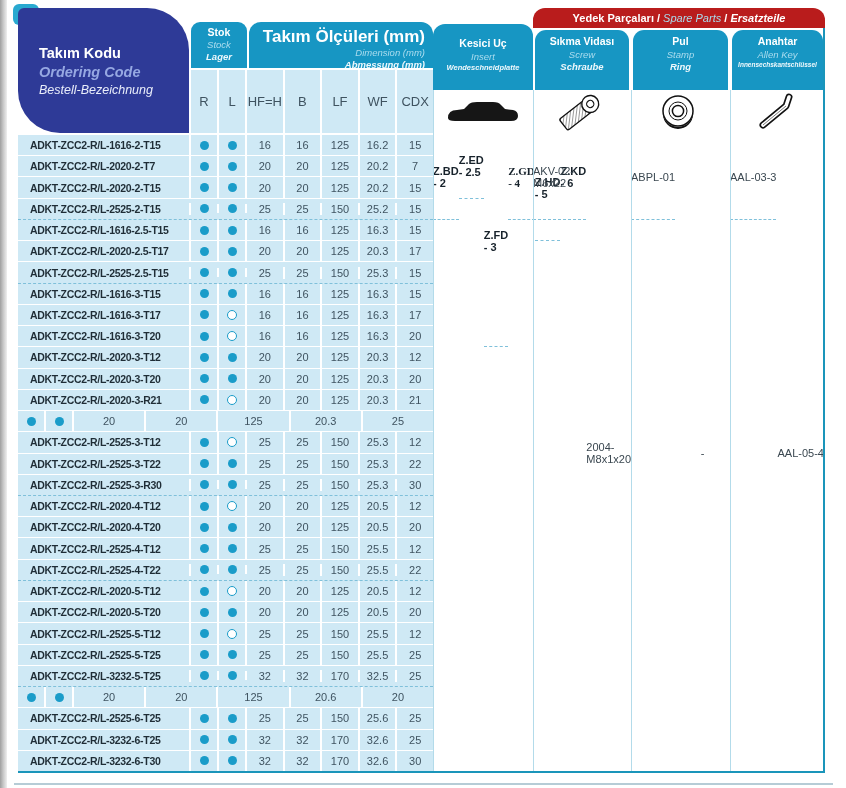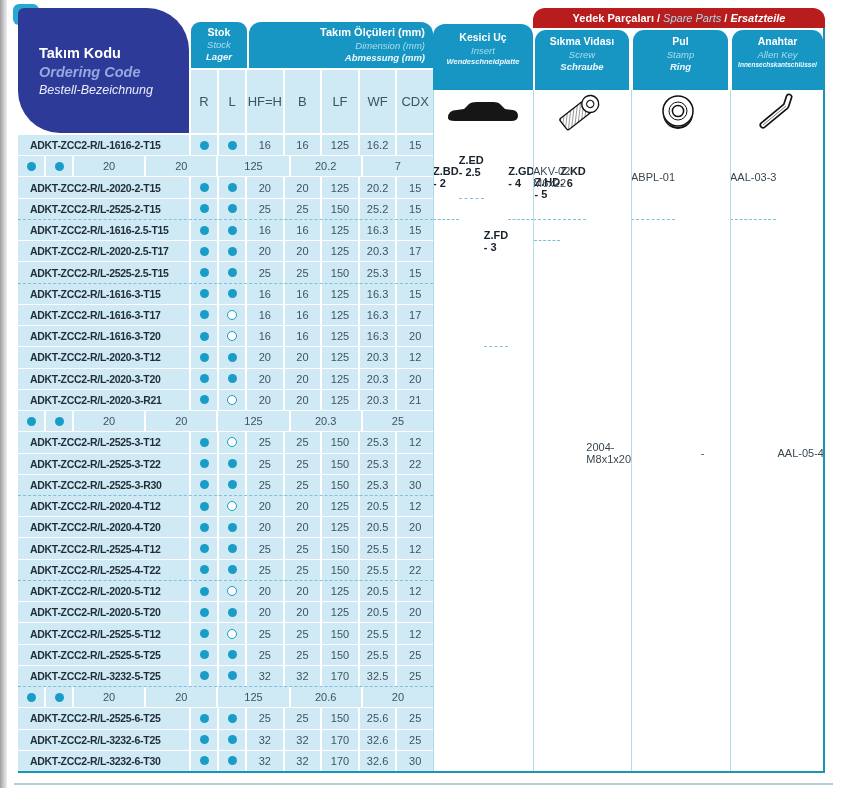--- a/index.html
+++ b/index.html
@@ -16,22 +16,22 @@
   .navy .t2{color:#96a8e2;font-weight:bold;font-style:italic;font-size:14.5px;}
   .navy .t3{color:#e9edfa;font-style:italic;font-size:12.5px;}
   
   .band{position:absolute;background:#1796c3;color:#fff;text-align:center;box-sizing:border-box;}
   .band .l1{font-weight:bold;font-size:10.5px;color:#fff;}
   .band .l2{font-style:italic;font-size:9.5px;color:#aadcee;}
   .band .l3{font-style:italic;font-weight:bold;font-size:9.5px;color:#eef8fc;}
   .band-stok{left:191px;top:22px;width:56px;height:46px;border-radius:9px 9px 0 0;padding-top:4px;line-height:1.25;}
   .band-dim{left:249px;top:22px;width:184px;height:46px;border-radius:12px 12px 0 0;
             text-align:right;padding:4px 8px 0 0;line-height:1.25;}
-  .band-dim .l1{font-size:11px;}
-  .band-kesici{left:433px;top:24px;width:100px;height:66px;border-radius:12px 12px 0 0;padding-top:7px;line-height:1.3;}
+  .band-dim .l1{font-size:17px;}
+  .band-kesici{left:433px;top:24px;width:100px;height:66px;border-radius:12px 12px 0 0;padding-top:13px;line-height:1.3;}
   .band-kesici .l3{font-size:7.5px;font-weight:bold;}
   .band-sp{top:30px;height:60px;border-radius:11px 11px 0 0;padding-top:5px;line-height:1.3;}
   .band-screw{left:535px;width:94px;}
   .band-pul{left:633px;width:95px;}
   .band-key{left:732px;width:91px;}
   .band-key .l3{font-size:6.5px;font-weight:bold;}
   .banner{position:absolute;left:533px;top:8px;width:292px;height:20px;background:#b91c1c;
           border-radius:12px 12px 0 0;text-align:center;line-height:20px;font-size:11px;color:#fff;}
   .banner .b1{font-weight:bold;}
   .banner .b2{font-style:italic;color:#aadcee;}
@@ -41,21 +41,21 @@
   .subhead .cell{background:#cfe9f5;border-right:2px solid #fff;display:flex;align-items:center;
                  justify-content:center;font-size:13px;color:#3f5360;box-sizing:border-box;}
   .subhead .cell:last-child{border-right:none;}
   .c-r{width:28px;}.c-l{width:28px;}.c-d{flex:1;}
   
   .pics{position:absolute;left:433px;top:90px;width:392px;height:43px;display:flex;}
   .pic{flex:1;display:flex;align-items:center;justify-content:center;}
   
   .body{position:absolute;left:18px;top:135px;width:415px;height:636px;display:flex;flex-direction:column;}
   .row{flex:1;display:flex;background:#cfe9f5;border-bottom:1px solid #fff;box-sizing:border-box;}
-  .row.group-end{border-bottom:1px dashed #7fc0da;}
+  .row.group-end{border-bottom:1px dashed #7fc0da;align-items:center;}
   .row:last-child{border-bottom:none;}
   .cell{border-right:2px solid #fff;display:flex;align-items:center;justify-content:center;box-sizing:border-box;}
   .cell:last-child{border-right:none;}
   .cell-code{width:173px;justify-content:flex-start;padding-left:12px;font-weight:bold;font-size:10.5px;
              letter-spacing:-0.3px;color:#1f2d36;white-space:nowrap;}
   .cell-dot{width:28px;}
   .cell-num{flex:1;font-size:11px;color:#3f5360;}
   .dot{width:9px;height:9px;border-radius:50%;background:#1a9cc9;}
   .dot.empty{background:#fff;border:1.5px solid #1a9cc9;width:8px;height:8px;}
   
@@ -186,20 +186,21 @@
         <div class="cell cell-dot">
           <span class="dot"></span>
         </div>
         <div class="cell cell-num">16</div>
         <div class="cell cell-num">16</div>
         <div class="cell cell-num">125</div>
         <div class="cell cell-num">16.2</div>
         <div class="cell cell-num">15</div>
       </div>
       <div class="row">
+        <div class="cell cell-code">ADKT-ZCC2-R/L-2020-2-T7</div>
         <div class="cell cell-dot">
           <span class="dot"></span>
         </div>
         <div class="cell cell-dot">
           <span class="dot"></span>
         </div>
         <div class="cell cell-num">20</div>
         <div class="cell cell-num">20</div>
         <div class="cell cell-num">125</div>
         <div class="cell cell-num">20.2</div>
@@ -594,21 +595,21 @@
         <div class="cell cell-num">170</div>
         <div class="cell cell-num">32.6</div>
         <div class="cell cell-num">30</div>
       </div>
     </div>
 
   <div class="rcol col-insert" id="col-insert">
       <div class="gcell" style="height: 84.8px;">Z.BD - 2</div>
       <div class="gcell" style="height: 63.6px;">Z.ED - 2.5</div>
       <div class="gcell" style="height: 212px;">Z.FD - 3</div>
-      <div class="gcell" style="height: 84.8px;">Z.GD - 4</div>
+      <div class="gcell" style="height: 84.8px; font-family: Liberation Serif, serif;">Z.GD - 4</div>
       <div class="gcell" style="height: 106px;">Z.HD - 5</div>
       <div class="gcell" style="height: 84.8px;">Z.KD - 6</div>
     </div>
 
   <div class="rcol col-screw" id="col-screw">
       <div class="scell first" style="height: 84.8px;">AKV-02-M6x22</div>
       <div class="scell merged">2004-M8x1x20</div>
     </div>
 
   <div class="rcol col-pul" id="col-pul">

